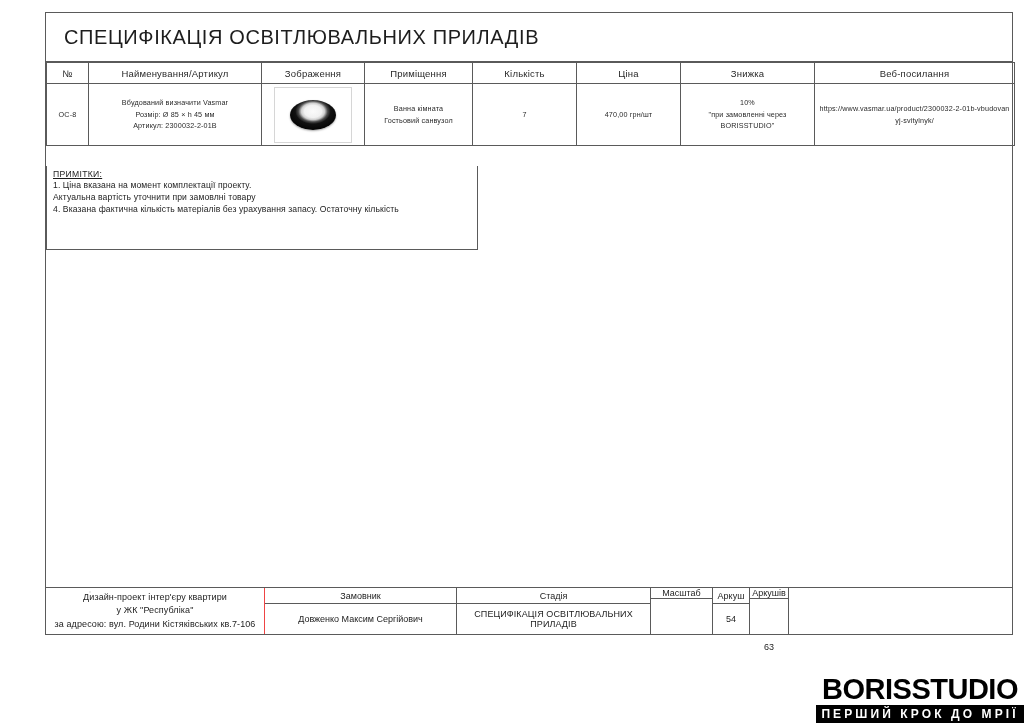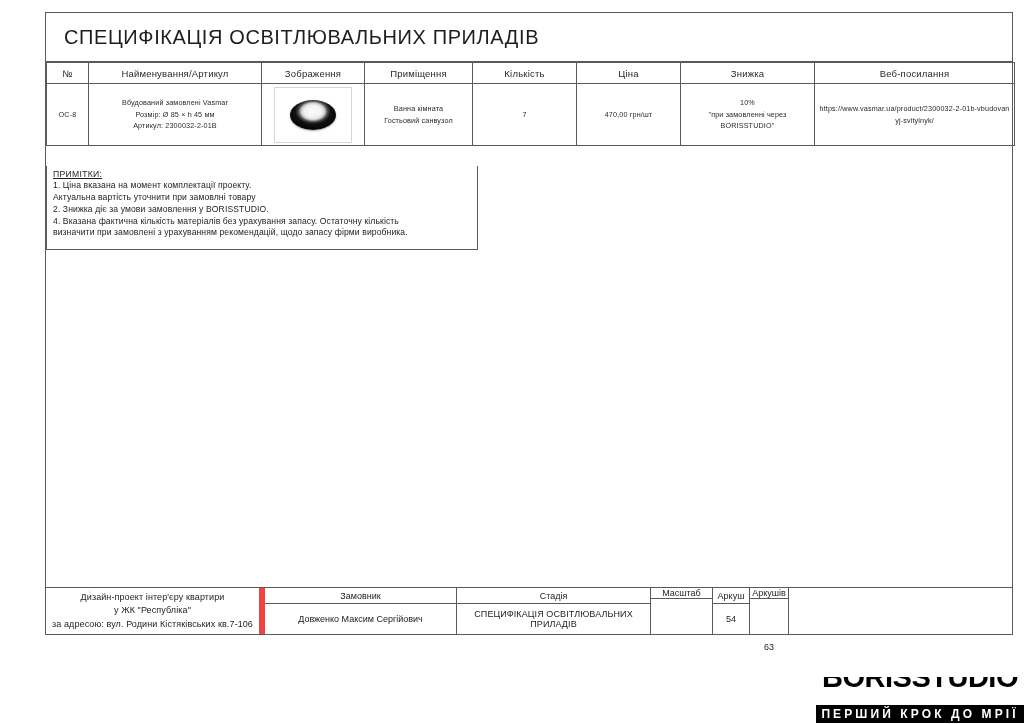--- a/index.html
+++ b/index.html
@@ -148,21 +148,21 @@
     left: 0;
     bottom: 0;
     width: 100%;
     height: 47px;
     box-sizing: border-box;
     border-top: 1px solid #5a5a5a;
     display: flex;
   }
   .stamp-cell {
     box-sizing: border-box;
-    border-right: 6px solid #ef4444;
+    border-right: 1px solid #ef4444;
     display: flex;
     align-items: center;
     justify-content: center;
     text-align: center;
     font-size: 9px;
     color: #1d1d1d;
     letter-spacing: .1px;
   }
   .stamp-proj {
     width: 219px;
@@ -213,21 +213,21 @@
     overflow: hidden;
   }
   .logo-main {
     font-family: "Liberation Sans", sans-serif;
     font-weight: 700;
     font-size: 29px;
     letter-spacing: -0.5px;
     color: #000000;
     line-height: 1;
     text-align: center;
-    margin-bottom: 13px;
+    margin-bottom: 1px;
   }
   .logo-bar {
     background: #000000;
     color: #ffffff;
     font-size: 12px;
     font-weight: 700;
     letter-spacing: 3.1px;
     text-align: center;
     padding: 3px 0 3px 0;
     line-height: 1;
@@ -270,21 +270,21 @@
         <th>Кількість</th>
         <th>Ціна</th>
         <th>Знижка</th>
         <th>Веб-посилання</th>
       </tr>
     </thead>
     <tbody>
       <tr>
         <td class="cell-no">ОС-8</td>
         <td class="cell-lines">
-          <span>Вбудований замовлені Vasmar</span>
+          <span>Вбудований визначити Vasmar</span>
           <span>Розмір: Ø 85 × h 45 мм</span>
           <span>Артикул: 2300032-2-01B</span>
         </td>
         <td>
           <div class="img-box">
             <div class="downlight"></div>
           </div>
         </td>
         <td class="cell-lines">
           <span>Ванна кімната</span>
@@ -299,23 +299,21 @@
         </td>
         <td class="cell-link">https://www.vasmar.ua/product/2300032-2-01b-vbudovanyj-svitylnyk/</td>
       </tr>
     </tbody>
   </table>
 
   <div class="notes-box">
     <div class="notes-title">ПРИМІТКИ:</div>
     <div class="notes-line">1. Ціна вказана на момент комплектації проекту.</div>
     <div class="notes-line">Актуальна вартість уточнити при замовлні товару</div>
-    <div class="notes-line">2. Знижка діє за умови замовлення у BORISSTUDIO.</div>
     <div class="notes-line">4. Вказана фактична кількість матеріалів без урахування запасу. Остаточну кількість</div>
-    <div class="notes-line">визначити при замовлені з урахуванням рекомендацій, щодо запасу фірми виробника.</div>
   </div>
 
   <div class="artifact" style="left:43px;  top:578px;"></div>
   <div class="artifact" style="left:316px; top:580px;"></div>
 
   <div class="stamp">
 
     <div class="stamp-cell stamp-proj">
       <span>Дизайн-проект інтер'єру квартири</span>
       <span>у ЖК "Республіка"</span>

